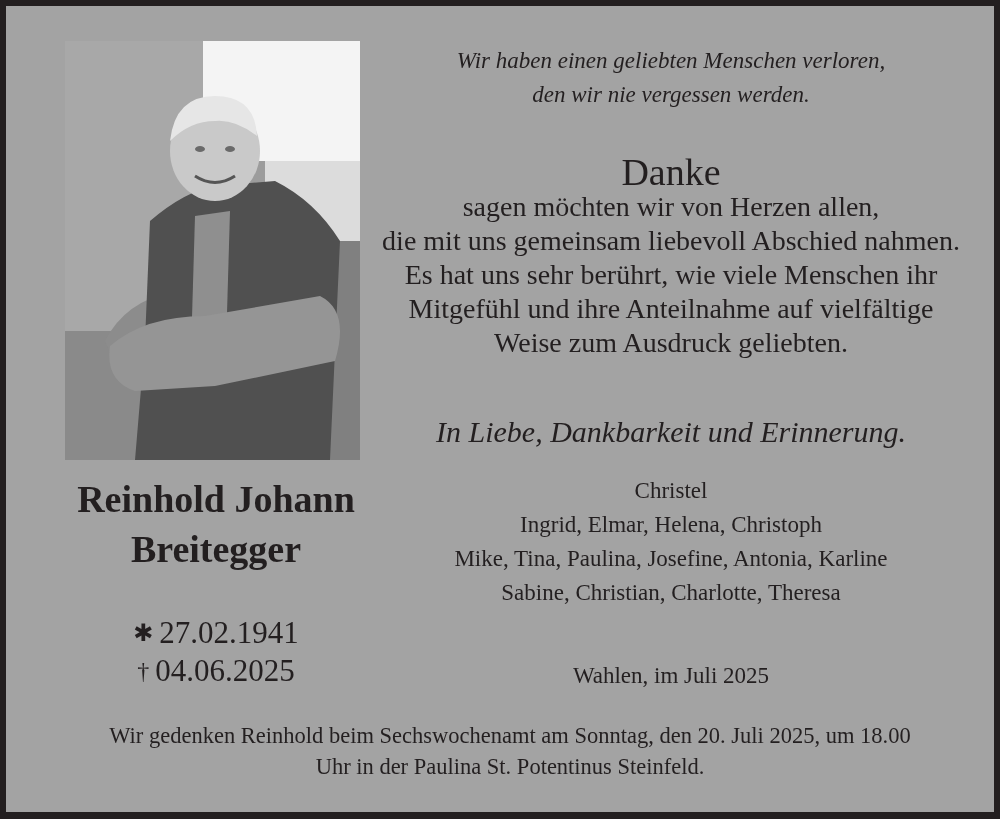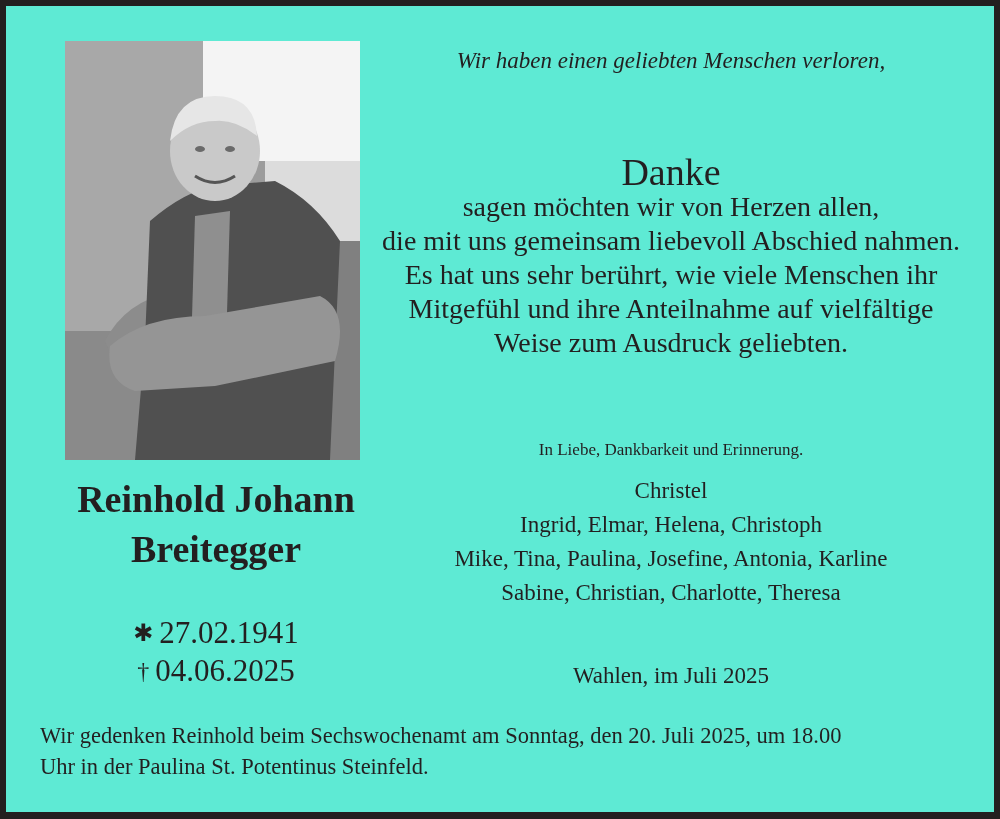--- a/index.html
+++ b/index.html
@@ -4,21 +4,21 @@
 <style>
   html, body { margin: 0; padding: 0; }
   body {
     width: 1000px; height: 819px; background: #231f20;
     position: relative; overflow: hidden;
     font-family: "Liberation Serif", "DejaVu Serif", serif;
     color: #231f20;
   }
   .card {
     position: absolute; left: 6px; top: 6px; width: 988px; height: 806px;
-    background: #5eead4;
+    background: #a3a3a3;
   }
   .photo {
     position: absolute; left: 59px; top: 35px; width: 295px; height: 419px;
     overflow: hidden; background: #9a9a9a;
   }
   .photo svg { display: block; width: 100%; height: 100%; }
 
   .center { position: absolute; text-align: center; white-space: nowrap; }
 
   .intro {
@@ -28,42 +28,42 @@
   .danke {
     left: 380px; width: 570px; top: 144px;
     font-size: 38px; line-height: 44px;
   }
   .thanks {
     left: 360px; width: 610px; top: 184px;
     font-size: 28px; line-height: 34px;
   }
   .closing {
     left: 380px; width: 570px; top: 409px;
-    font-size: 17px; line-height: 34px; margin-top: 18px;
+    font-style: italic; font-size: 30px; line-height: 34px;
   }
   .family {
     left: 370px; width: 590px; top: 468px;
     font-size: 23px; line-height: 34px;
   }
   .place {
     left: 380px; width: 570px; top: 653px;
     font-size: 23px; line-height: 34px;
   }
   .name {
     left: 20px; width: 380px; top: 468px;
     font-weight: bold; font-size: 38px; line-height: 50px;
   }
   .dates {
     left: 20px; width: 380px; top: 609px;
     font-size: 31px; line-height: 36px;
   }
   .dates .sym { font-size: 24px; margin-right: 6px; position: relative; top: -2px; }
   .memorial {
     position: absolute; left: 34px; top: 714px; width: 940px;
-    font-size: 22.5px; line-height: 31px; text-align: left;
+    font-size: 22.5px; line-height: 31px; text-align: center;
   }
 </style>
 </head>
 <body>
 
 <div class="card">
 
   <div class="photo">
     <svg viewBox="0 0 295 419" preserveAspectRatio="none">
       <rect x="0" y="0" width="295" height="419" fill="#9c9c9c"></rect>
@@ -89,20 +89,21 @@
       <path d="M105 100 Q110 55 150 55 Q190 55 192 95 Q170 78 150 80 Q125 80 105 100 Z" fill="#e6e6e6"></path>
 
       <path d="M130 135 Q150 148 170 135" stroke="#555" stroke-width="3" fill="none"></path>
       <ellipse cx="135" cy="108" rx="5" ry="3" fill="#6a6a6a"></ellipse>
       <ellipse cx="165" cy="108" rx="5" ry="3" fill="#6a6a6a"></ellipse>
     </svg>
   </div>
 
   <div class="center intro">
     <div>Wir haben einen geliebten Menschen verloren,</div>
+    <div>den wir nie vergessen werden.</div>
   </div>
 
   <div class="center danke">Danke</div>
 
   <div class="center thanks">
     <div>sagen möchten wir von Herzen allen,</div>
     <div>die mit uns gemeinsam liebevoll Abschied nahmen.</div>
     <div>Es hat uns sehr berührt, wie viele Menschen ihr</div>
     <div>Mitgefühl und ihre Anteilnahme auf vielfältige</div>
     <div>Weise zum Ausdruck geliebten.</div>

